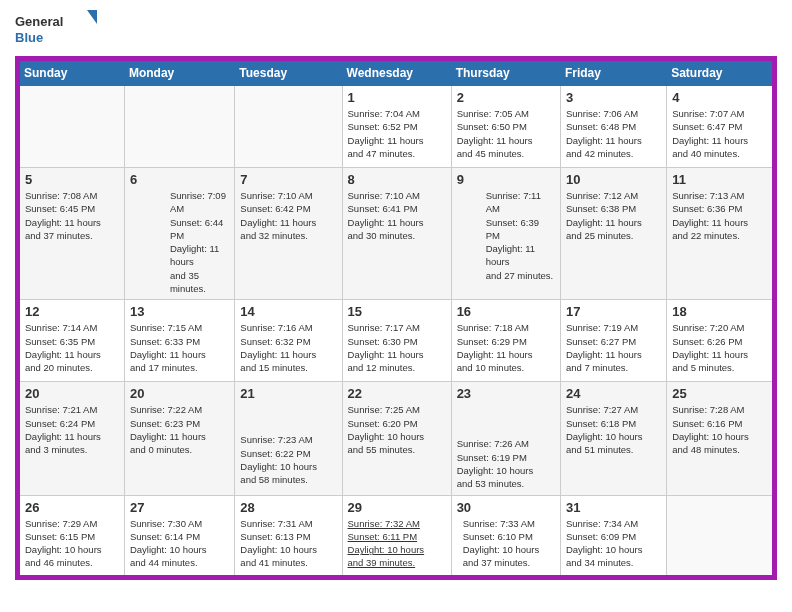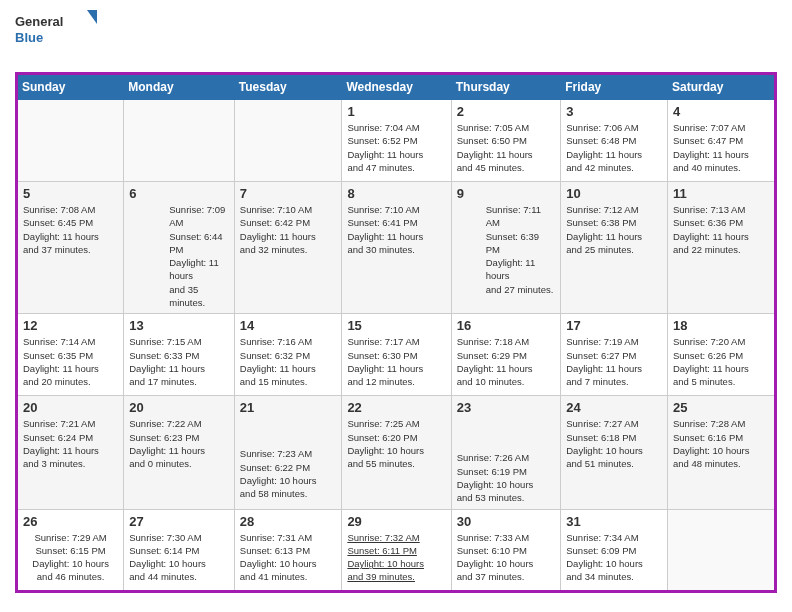--- a/index.html
+++ b/index.html
@@ -13,21 +13,21 @@
     .page {
       width: 792px;
       height: 612px;
       background: #fff;
       padding: 10px 15px 10px 15px;
     }
     .header {
       display: flex;
       justify-content: space-between;
       align-items: flex-start;
-      margin-bottom: 24px;
+      margin-bottom: 8px;
     }
     .logo {
       display: flex;
       align-items: center;
       gap: 4px;
     }
     .title-block {
       text-align: right;
     }
     .month-title {
@@ -36,21 +36,21 @@
       color: #333;
       line-height: 1.1;
     }
     .location {
       font-size: 13px;
       color: #333;
     }
     .calendar {
       width: 100%;
       border-collapse: collapse;
-      border: 3px solid #a21caf;
+      border: 5px solid #a21caf;
     }
     .calendar th {
       background: #2c6fad;
       color: #fff;
       font-size: 12px;
       font-weight: bold;
       padding: 5px 4px;
       text-align: left;
       border: 1px solid #2c6fad;
     }
@@ -293,21 +293,21 @@
             <div class="cell-day">25</div>
             <div class="cell-info" style="white-space: pre-line;">Sunrise: 7:28 AM
 Sunset: 6:16 PM
 Daylight: 10 hours
 and 48 minutes.</div>
           </td>
         </tr>
         <tr>
           <td>
             <div class="cell-day">26</div>
-            <div class="cell-info" style="white-space: pre-line; text-align: center;">Sunrise: 7:29 AM
+            <div class="cell-info" style="white-space: pre-line;">Sunrise: 7:29 AM
 Sunset: 6:15 PM
 Daylight: 10 hours
 and 46 minutes.</div>
           </td>
           <td>
             <div class="cell-day">27</div>
             <div class="cell-info" style="white-space: pre-line;">Sunrise: 7:30 AM
 Sunset: 6:14 PM
 Daylight: 10 hours
 and 44 minutes.</div>
@@ -321,21 +321,21 @@
           </td>
           <td>
             <div class="cell-day">29</div>
             <div class="cell-info" style="white-space: pre-line; text-decoration: underline;">Sunrise: 7:32 AM
 Sunset: 6:11 PM
 Daylight: 10 hours
 and 39 minutes.</div>
           </td>
           <td>
             <div class="cell-day">30</div>
-            <div class="cell-info" style="white-space: pre-line;">Sunrise: 7:33 AM
+            <div class="cell-info" style="white-space: pre-line; margin-left: 6px;">Sunrise: 7:33 AM
 Sunset: 6:10 PM
 Daylight: 10 hours
 and 37 minutes.</div>
           </td>
           <td>
             <div class="cell-day">31</div>
             <div class="cell-info" style="white-space: pre-line;">Sunrise: 7:34 AM
 Sunset: 6:09 PM
 Daylight: 10 hours
 and 34 minutes.</div>

